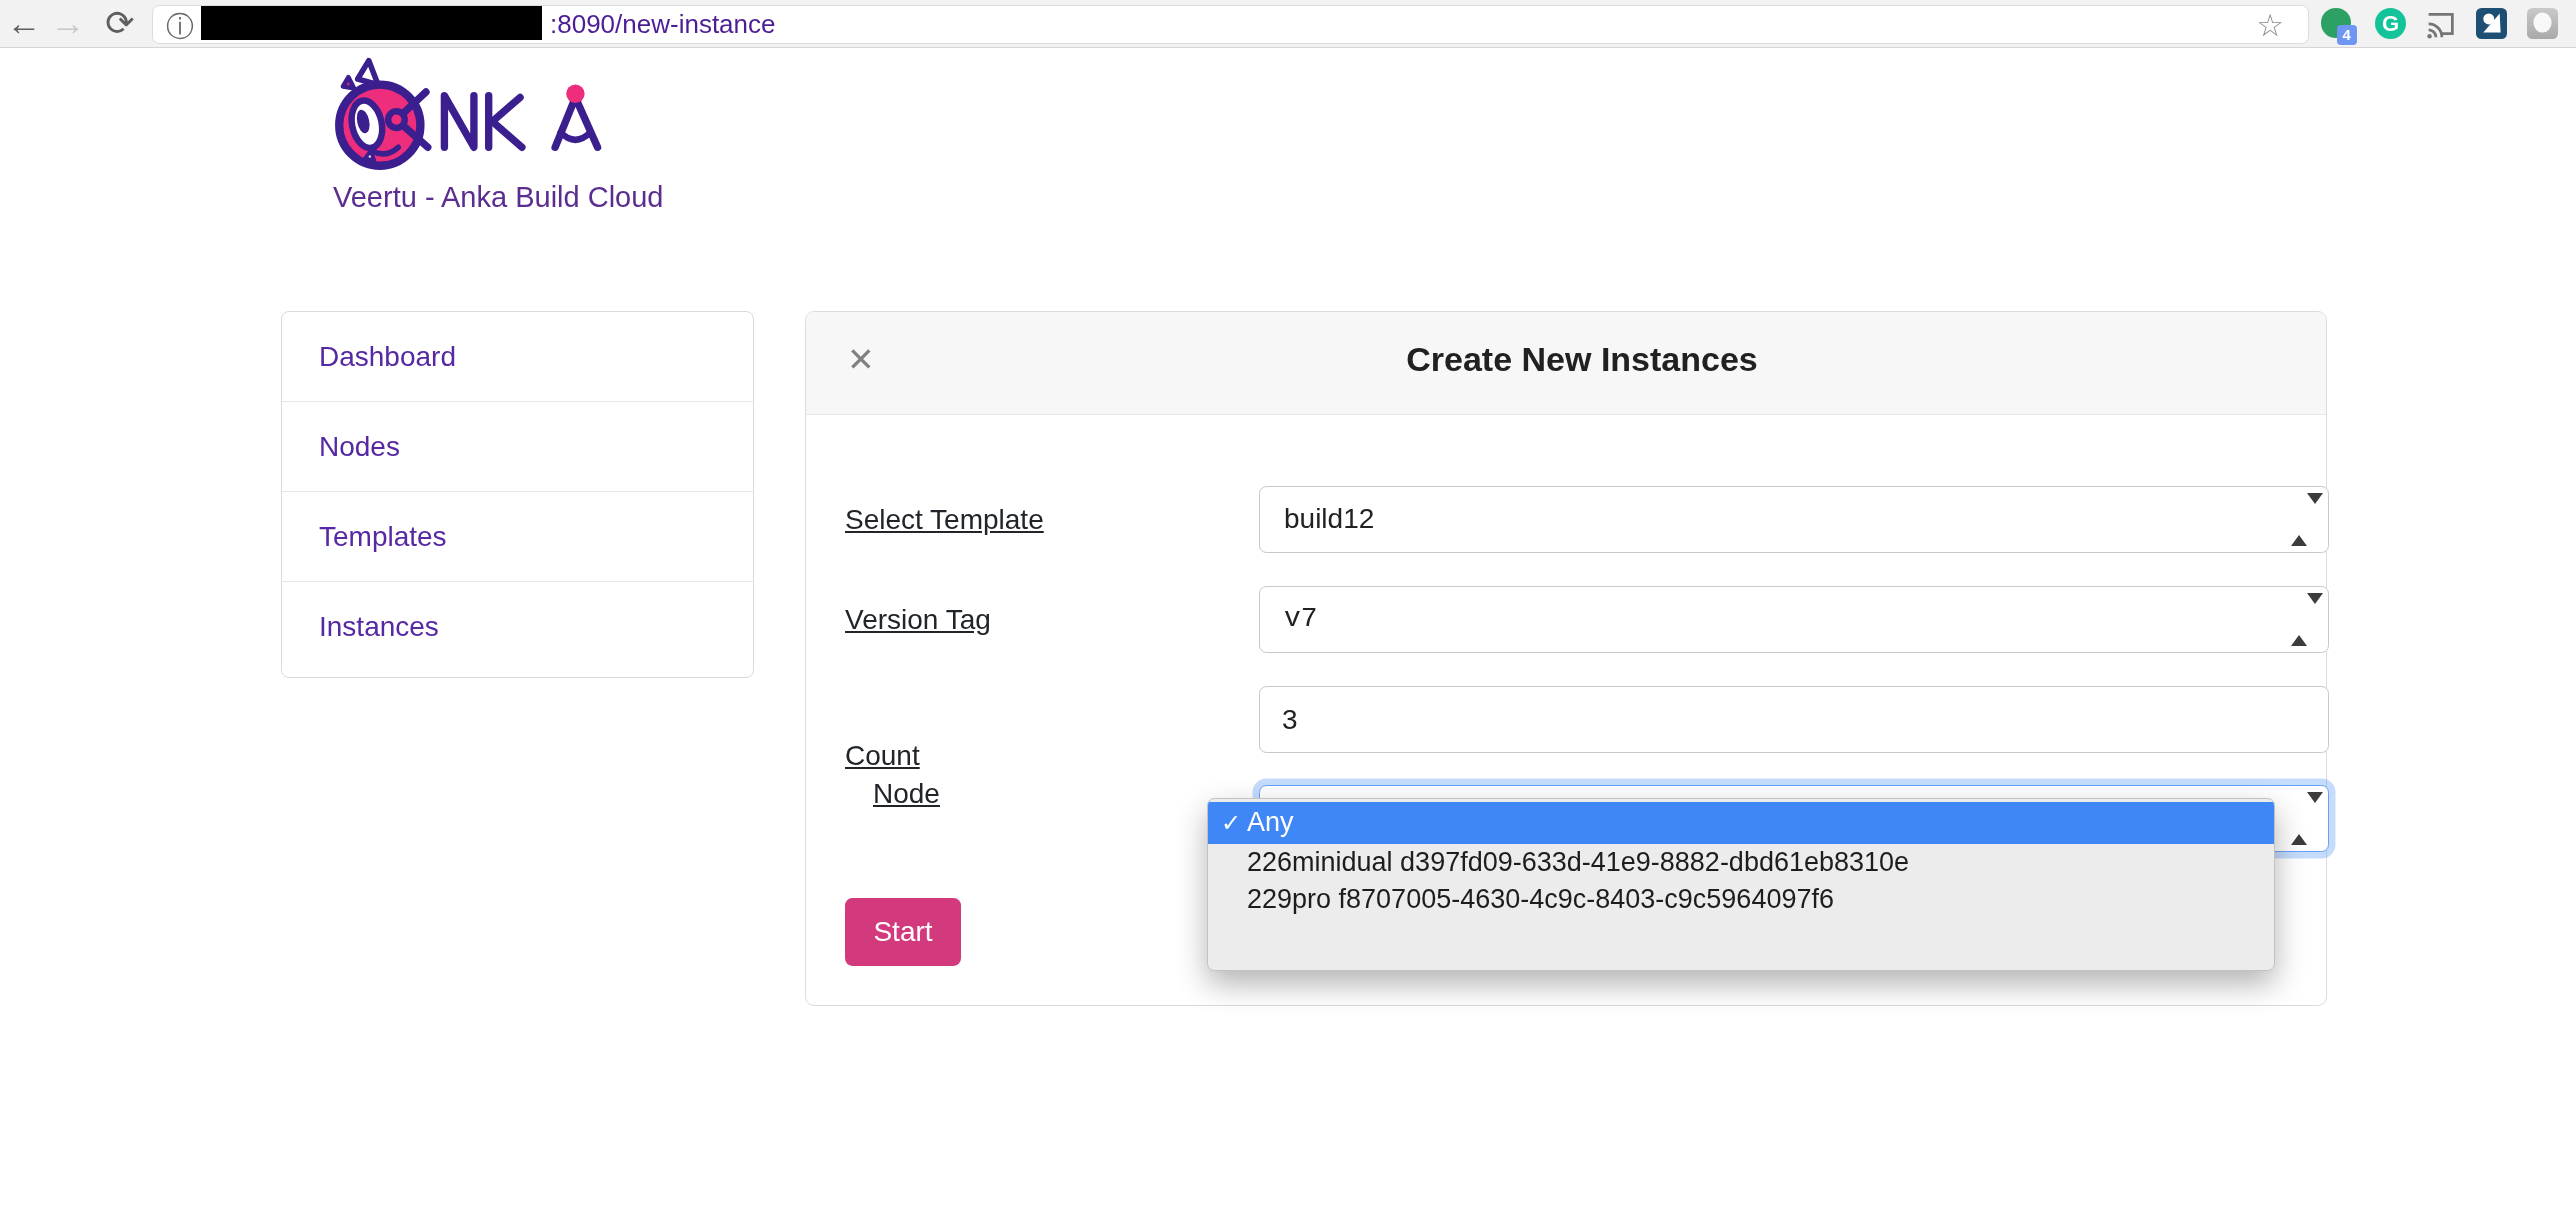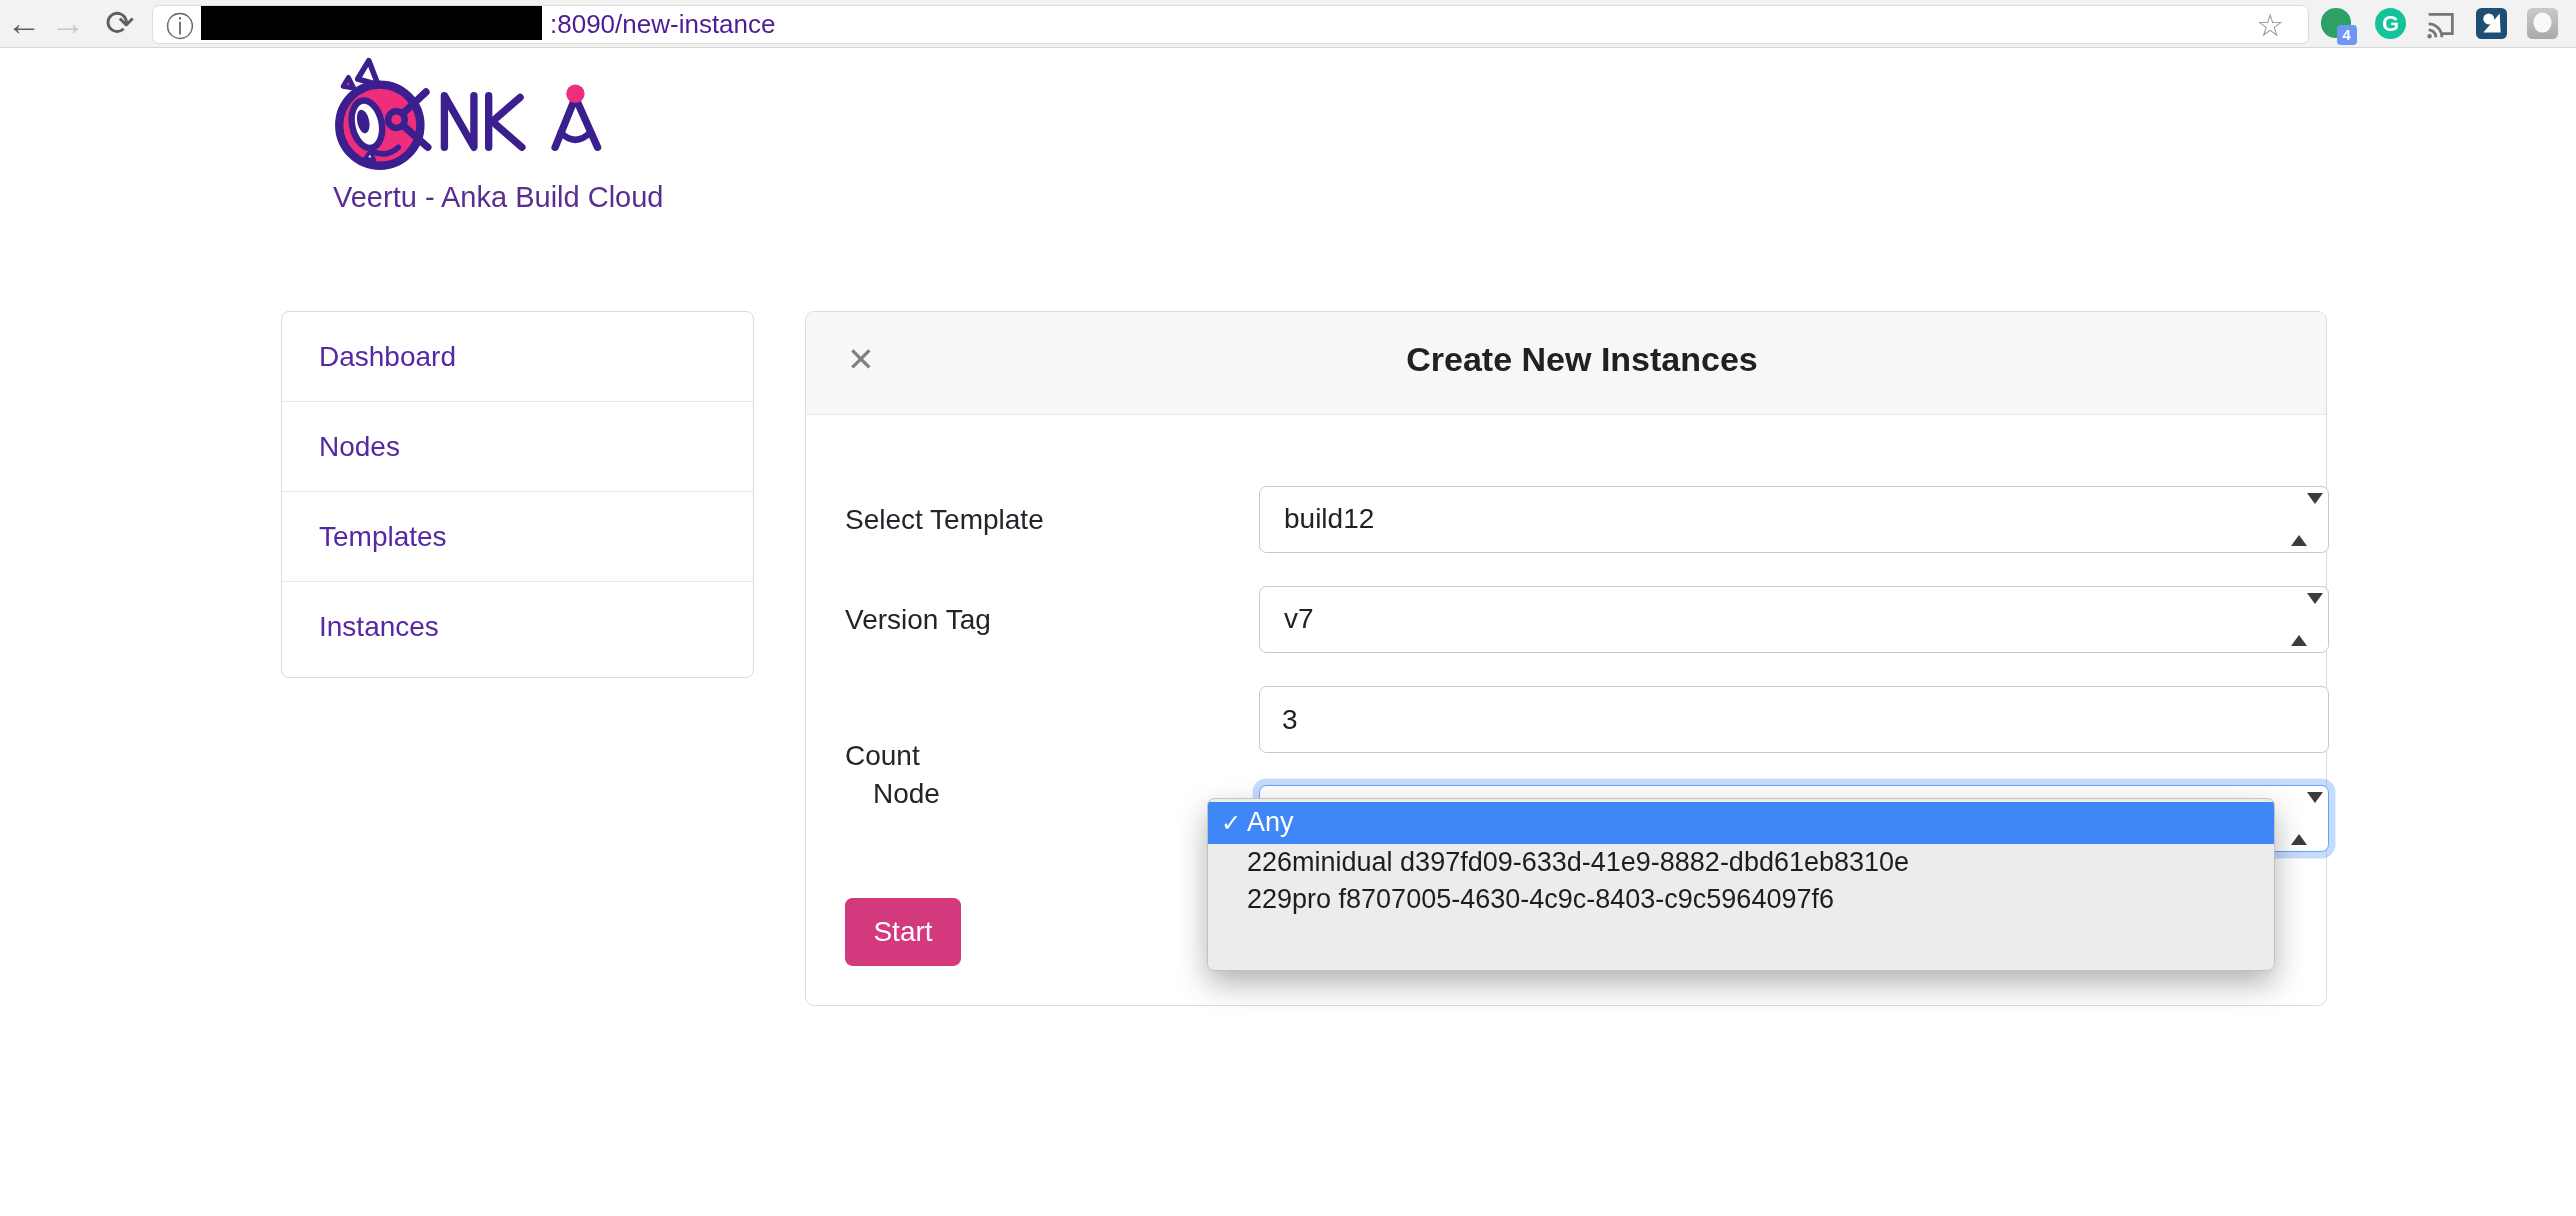--- a/index.html
+++ b/index.html
@@ -48,21 +48,21 @@
            background:#fff; border:1.8px solid #dbdbdb; border-radius:9.2px; }
   .modal-header { position:absolute; left:0; top:0; width:100%; height:103px;
                   background:#f7f7f7; border-bottom:1.8px solid #e7e7e7;
                   border-radius:8.3px 8.3px 0 0; }
   .modal-close { position:absolute; left:41px; top:28px; font-size:33px; font-weight:bold;
                  color:#808080; cursor:pointer; }
   .modal-title { position:absolute; left:16px; top:28px; width:100%; text-align:center;
                  font-size:34px; font-weight:bold; color:#212121; }
 
   .flabel { position:absolute; left:845px; height:67px; line-height:67px;
-            font-size:28px; color:#212529; }
+            font-size:28px; color:#212529;text-decoration:underline; }
   .ctrl { position:absolute; left:1220px; width:1070px; height:67px; background:#fff;
           border:1.8px solid #c8c8c8; border-radius:7.4px; font-size:28px; color:#222;
           line-height:64px; padding-left:24px; cursor:pointer;margin-left:39px; }
   .chevrons { position:absolute; right:18.5px; top:50%; transform:translateY(-50%); width:18.5px; }
   .chevrons .up { width:0; height:0; margin:0 auto 5.5px;
                   border-left:8.3px solid transparent; border-right:8.3px solid transparent;
                   border-bottom:11px solid #3c3c3c; }
   .chevrons .dn { width:0; height:0; margin:0 auto;
                   border-left:8.3px solid transparent; border-right:8.3px solid transparent;
                   border-top:11px solid #3c3c3c; }
@@ -171,21 +171,21 @@
   </div>
 </div>
 
 <div class="flabel" style="top:486px;">Select Template</div>
 <div class="ctrl" style="top:486px;">
   <span>build12</span>
   <span class="chevrons"><span class="up"></span><span class="dn"></span></span>
 </div>
 
 <div class="flabel" style="top:586px;">Version Tag</div>
-<div class="ctrl" style="top:586px;">
+<div class="ctrl" style="top:586px;font-family:Liberation Mono, monospace;">
   <span>v7</span>
   <span class="chevrons"><span class="up"></span><span class="dn"></span></span>
 </div>
 
 <div class="flabel" style="top:722px;">Count</div>
 <div class="ctrl ctrl-input" style="top:686px;">
   <input type="text" value="3" style="">
 </div>
 
 <div class="flabel" style="top:760px;margin-left:28px;">Node</div>

